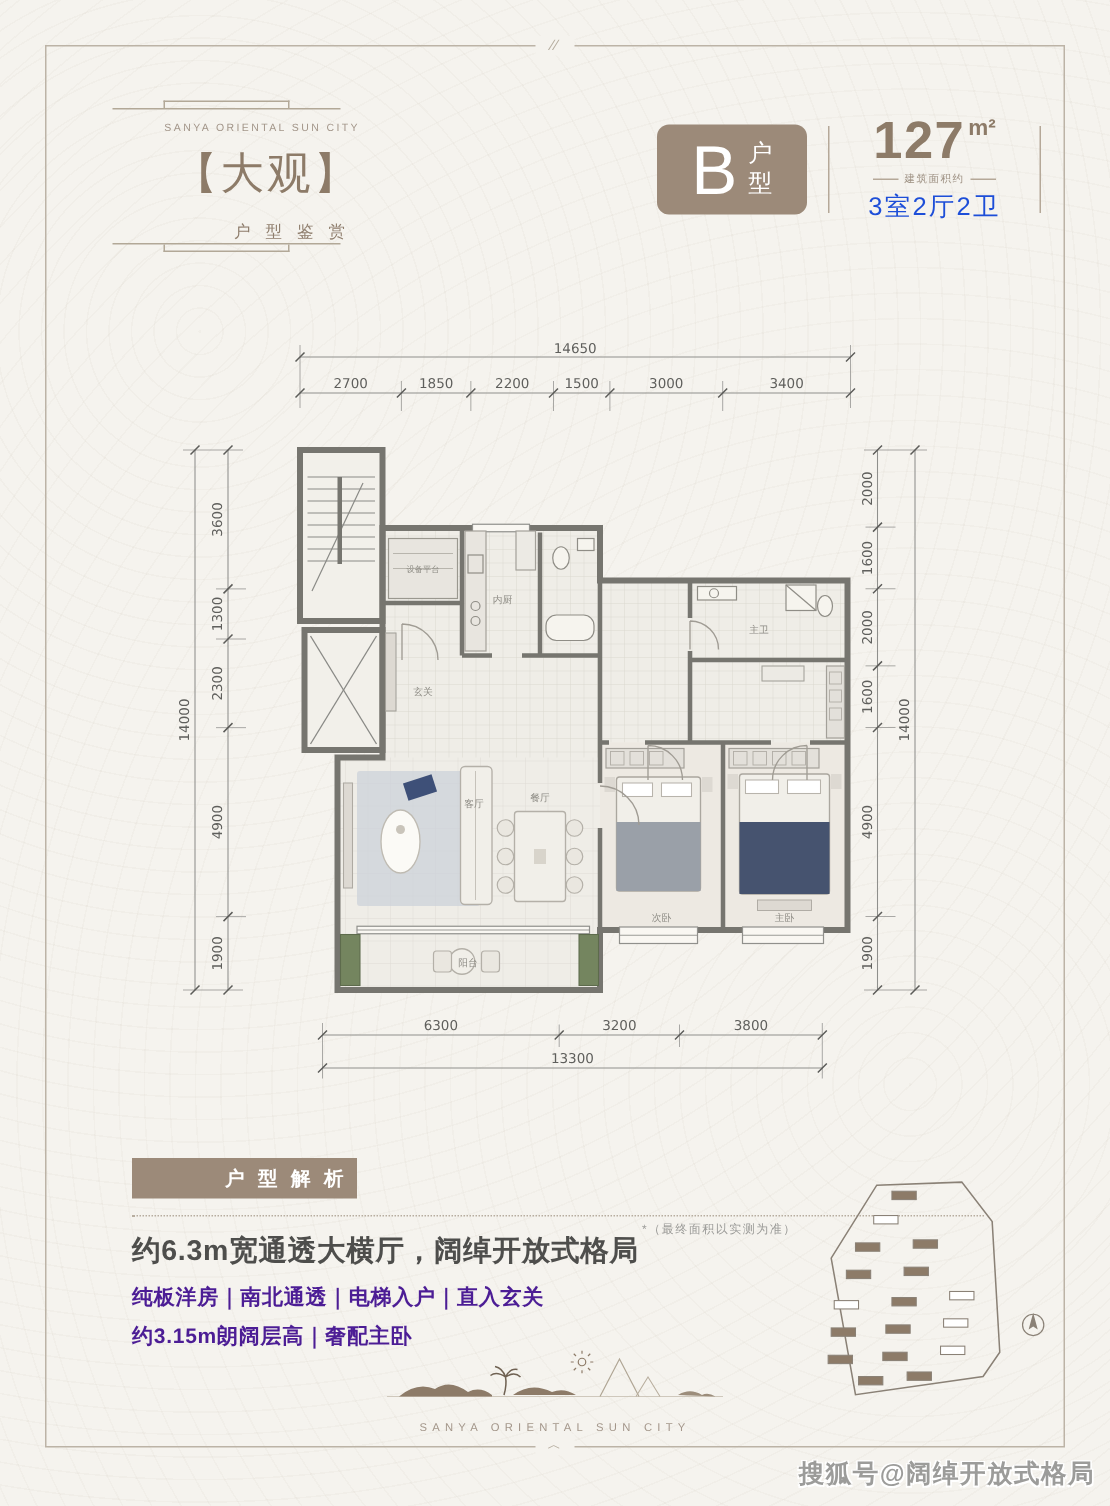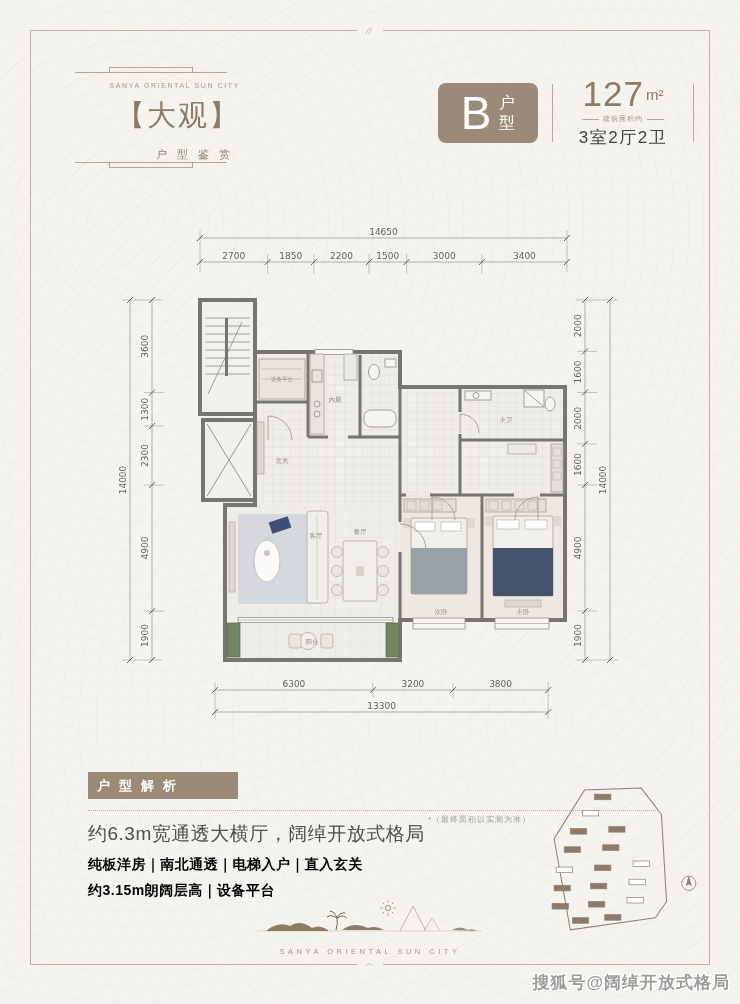--- a/index.html
+++ b/index.html
@@ -33,42 +33,42 @@
     padding-left:10px;color:#8f7e6d;}
 
   
   .spec-block{position:absolute;left:438px;top:76px;display:flex;align-items:center;}
   .type-badge{width:100px;height:60px;background:#9c8a79;border-radius:8px;color:#fff;
     display:flex;align-items:center;justify-content:center;gap:7px;}
   .type-letter{font-size:46px;line-height:56px;font-weight:400;}
   .type-vert{width:1.05em;font-size:16px;line-height:1.25;word-break:break-all;text-align:center;}
   .vdiv{width:1px;height:58px;background:#b5a898;margin:0 14px;}
   .area-col{width:112px;text-align:center;color:#8d7b68;}
-  .area-row{display:flex;align-items:center;justify-content:center;line-height:1;}
+  .area-row{display:flex;align-items:flex-start;justify-content:center;line-height:1;font-weight:bold;}
   .area-value{font-size:35px;letter-spacing:1px;}
   .area-unit{font-size:15px;margin-top:2px;margin-left:2px;}
   .area-note-row{display:flex;align-items:center;justify-content:center;gap:4px;margin:3px 0 2px;}
   .dash{width:17px;height:1px;background:#b5a898;}
   .area-note{font-size:7px;color:#9d9082;letter-spacing:1px;white-space:nowrap;}
-  .spec-layout{font-size:17px;color:#404040;letter-spacing:1.5px;}
+  .spec-layout{font-size:17px;color:#1d4ed8;letter-spacing:1.5px;}
 
   
   .floorplan{position:absolute;left:110px;top:222px;}
   .floorplan text{font-family:"DejaVu Sans",sans-serif;}
   .dim-t{font-size:9px;fill:#5f5f5c;}
   .room-t{fill:#8e8c85;}
 
   
   .an-badge{position:absolute;left:88px;top:772px;width:150px;height:27px;background:#9c8a79;
-    color:#fff;font-size:13px;letter-spacing:9px;text-align:left;line-height:27px;
+    color:#fff;font-size:13px;letter-spacing:9px;text-align:right;line-height:27px;
     text-indent:9px;font-weight:600;}
   .an-dotline{position:absolute;left:88px;top:810px;width:568px;border-top:1px dotted #b7ad9f;}
   .an-disclaimer{position:absolute;left:428px;top:814px;font-size:8px;color:#9b9b98;letter-spacing:1px;}
-  .an-headline{position:absolute;left:88px;top:821px;font-size:19px;font-weight:400;color:#4e4e4c;letter-spacing:0.5px;}
-  .an-features{position:absolute;left:88px;top:852px;font-size:14px;font-weight:600;color:#000000;}
+  .an-headline{position:absolute;left:88px;top:821px;font-size:19px;font-weight:700;color:#4e4e4c;letter-spacing:0.5px;}
+  .an-features{position:absolute;left:88px;top:852px;font-size:14px;font-weight:600;color:#4c1d95;}
   .an-features div{line-height:25.5px;letter-spacing:0.5px;}
 
   .siteplan{position:absolute;left:544px;top:786px;}
   .scenery{position:absolute;left:250px;top:898px;}
   .footer-brand{position:absolute;left:0;right:0;top:947px;text-align:center;
     font-size:7.5px;letter-spacing:3.5px;color:#a3968a;}
 
   .watermark{position:absolute;right:10px;top:971px;font-size:17px;font-weight:700;color:#9c9c9a;
     letter-spacing:1px;
     text-shadow:1px 1px 0 #ffffff,-1px -1px 0 #ffffff,1px -1px 0 #ffffff,-1px 1px 0 #ffffff;}
@@ -362,21 +362,21 @@
     <text x="271.6" y="486.5">13300</text>
   </g>
 </svg>
 
 <div class="an-badge">户型解析</div>
 <div class="an-dotline"></div>
 <div class="an-disclaimer">*（最终面积以实测为准）</div>
 <div class="an-headline">约6.3m宽通透大横厅，阔绰开放式格局</div>
 <div class="an-features">
   <div>纯板洋房｜南北通透｜电梯入户｜直入玄关</div>
-  <div>约3.15m朗阔层高｜设备平台</div>
+  <div>约3.15m朗阔层高｜奢配主卧</div>
 </div>
 
 <svg class="siteplan" width="162" height="152" viewBox="0 0 160 150">
   <path d="M40,4 L96,2 L116,28 L121,114 L110,130 L26,142 L10,52 Z" fill="none" stroke="#8a8176" stroke-width="1"></path>
   <g stroke="#8a8176" stroke-width="0.7">
     <rect x="50" y="8" width="16" height="5.5" fill="#8d7b68"></rect>
     <rect x="38" y="24" width="16" height="5.5" fill="#fff"></rect>
     <rect x="26" y="42" width="16" height="5.5" fill="#8d7b68"></rect>
       <rect x="64" y="40" width="16" height="5.5" fill="#8d7b68"></rect>
     <rect x="20" y="60" width="16" height="5.5" fill="#8d7b68"></rect>

